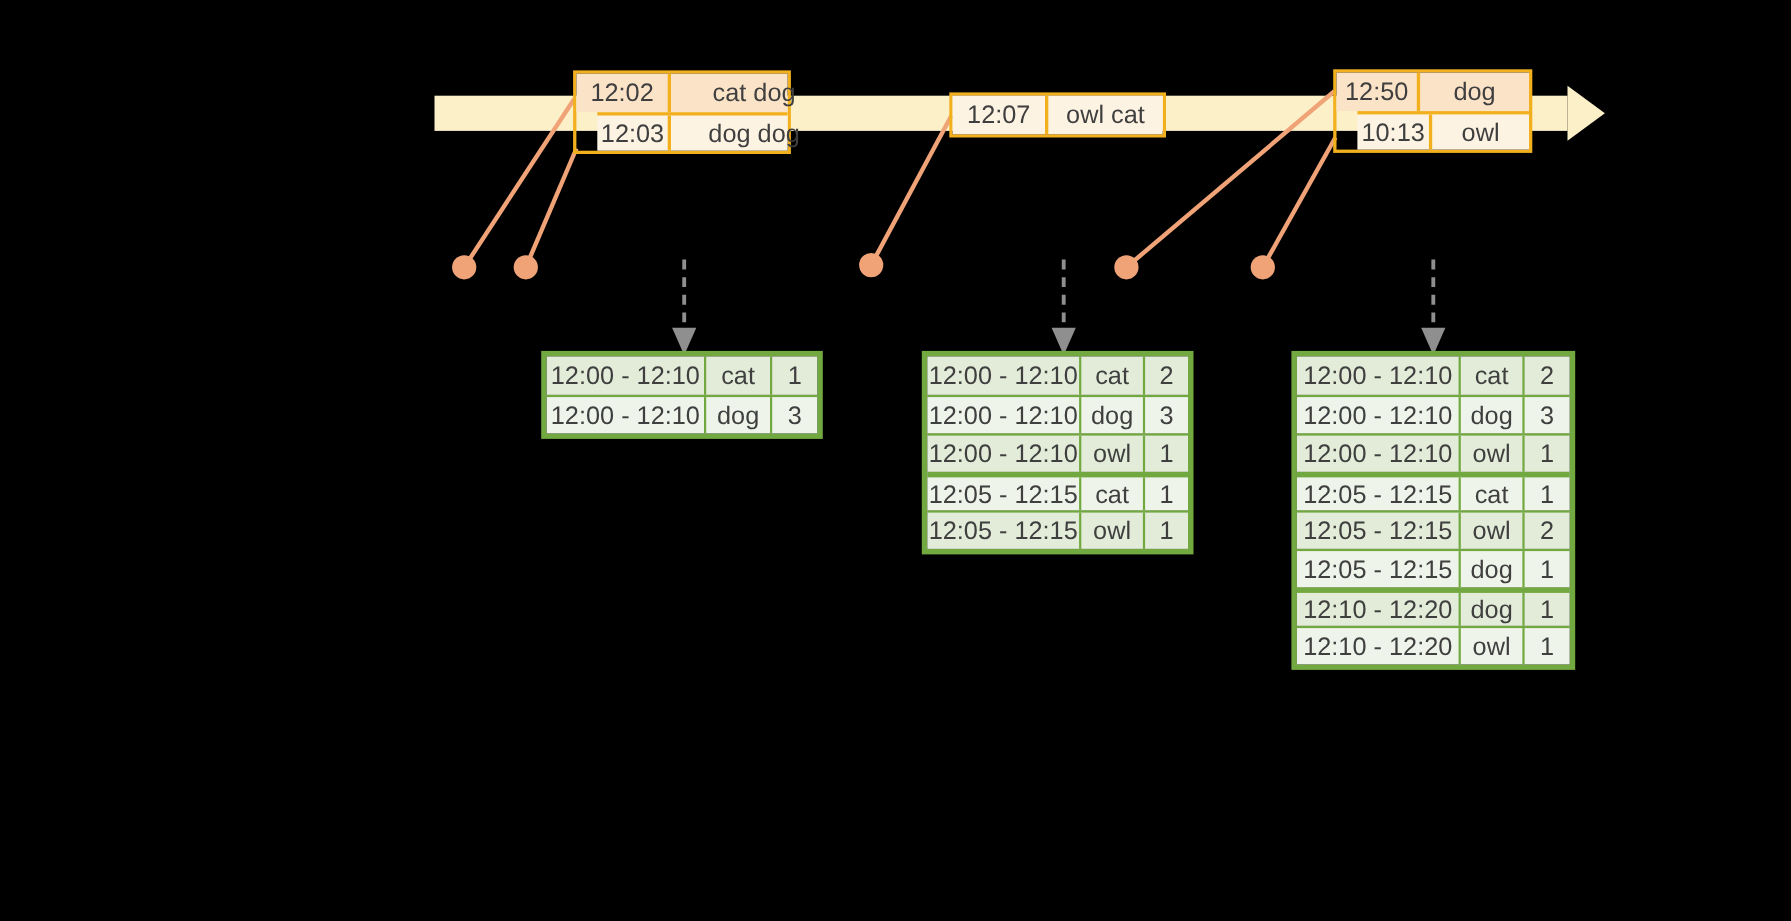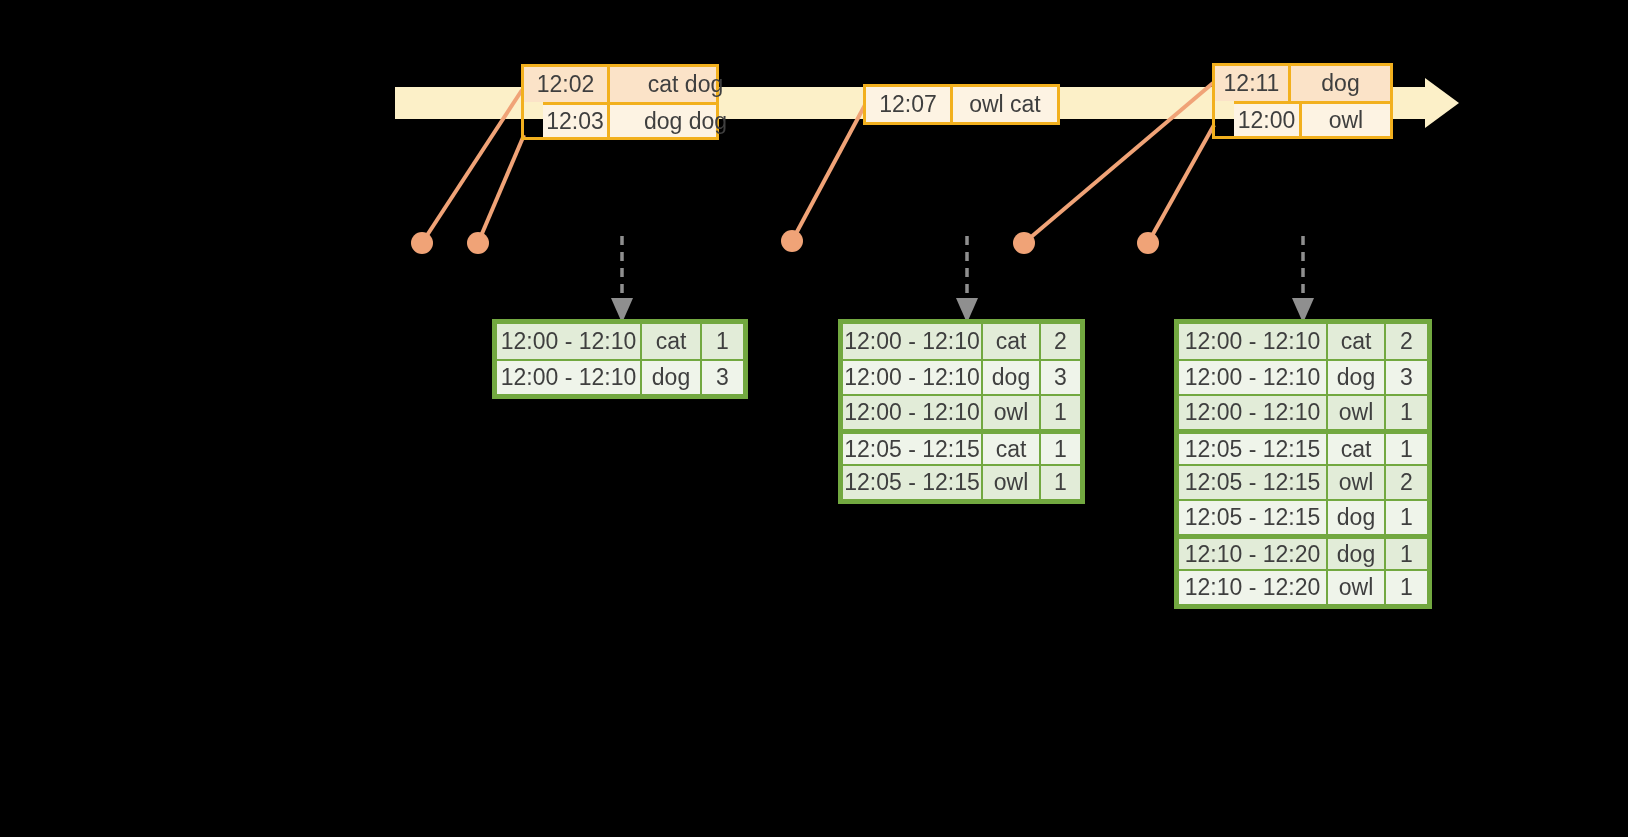--- a/index.html
+++ b/index.html
@@ -104,25 +104,25 @@
       </div>
     </div>
   <div class="etable et2">
       <div class="erow light">
         <div class="ecell time">12:07</div>
         <div class="ecell words">owl cat</div>
       </div>
     </div>
   <div class="etable et3">
       <div class="erow dark">
-        <div class="ecell time">12:11</div>
+        <div class="ecell time">12:50</div>
         <div class="ecell words">dog</div>
       </div>
       <div class="erow light">
-        <div class="ecell time">12:00</div>
+        <div class="ecell time">10:13</div>
         <div class="ecell words">owl</div>
       </div>
     </div>
 
   <div class="gtable g1">
       <div class="grow dark">
         <div class="gcell win">12:00 - 12:10</div>
         <div class="gcell animal">cat</div>
         <div class="gcell count">1</div>
       </div>

